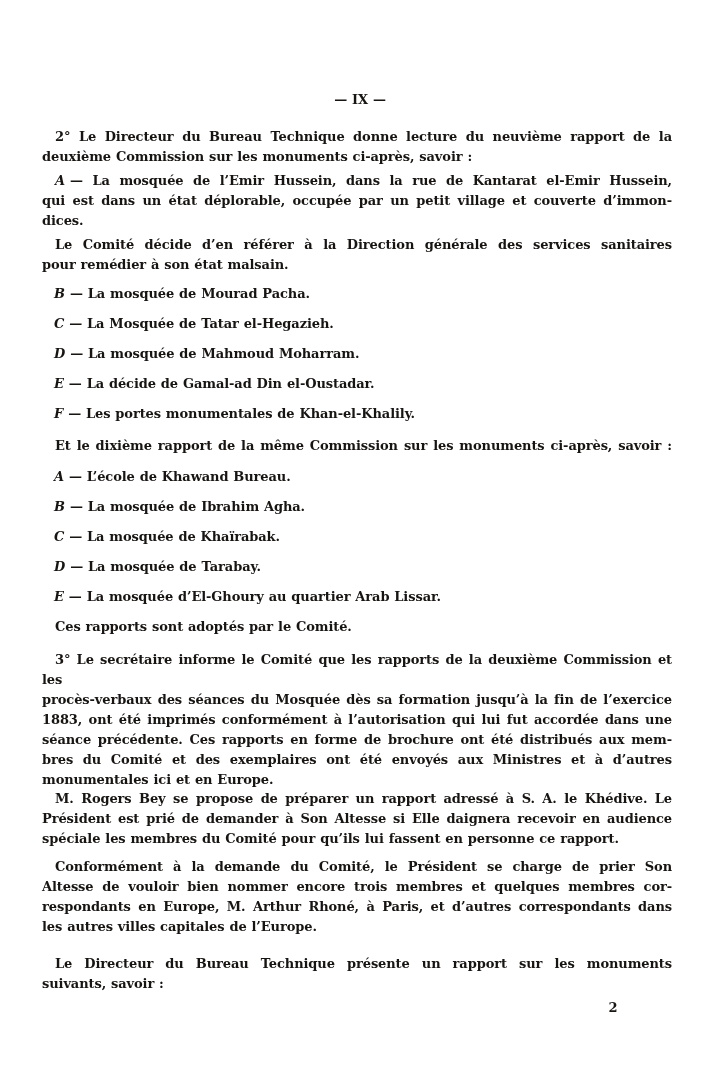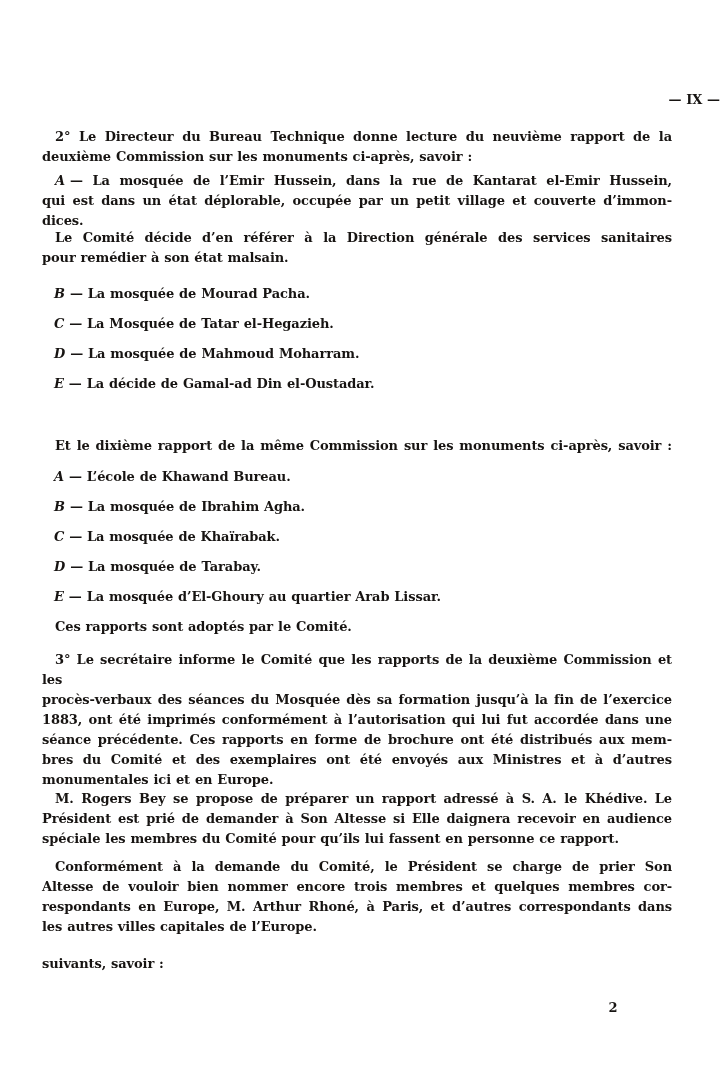--- a/index.html
+++ b/index.html
@@ -12,21 +12,21 @@
     font-family: "DejaVu Serif", "Liberation Serif", serif;
     font-weight: 700;
     color: #171412;
     overflow: hidden;
   }
   .header {
     position: absolute;
     top: 90px;
     left: 0;
     width: 720px;
-    text-align: right;
+    text-align: center;
     font-size: 14px;
     letter-spacing: 2px;
   }
   .block {
     position: absolute;
     left: 42px;
     width: 630px;
   }
   .tline {
     font-size: 13px;
@@ -71,30 +71,31 @@
     <div class="tline jline ind">2° Le Directeur du Bureau Technique donne lecture du neuvième rapport de la</div>
     <div class="tline lline">deuxième Commission sur les monuments ci-après, savoir :</div>
   </div>
 
   <div class="block" style="top:171px">
     <div class="tline jline ind"><span class="letter">A</span><span>— La mosquée de l’Emir Hussein, dans la rue de Kantarat el-Emir Hussein,</span></div>
     <div class="tline jline">qui est dans un état déplorable, occupée par un petit village et couverte d’immon-</div>
     <div class="tline lline">dices.</div>
   </div>
 
-  <div class="block" style="top:228px">
+  <div class="block" style="top:235px">
     <div class="tline jline ind">Le Comité décide d’en référer à la Direction générale des services sanitaires</div>
     <div class="tline lline">pour remédier à son état malsain.</div>
   </div>
 
   <div class="block" style="top:284px">
     <div class="tline lline list-item"><span class="letter">B</span><span>— La mosquée de Mourad Pacha.</span></div>
     <div class="tline lline list-item"><span class="letter">C</span><span>— La Mosquée de Tatar el-Hegazieh.</span></div>
     <div class="tline lline list-item"><span class="letter">D</span><span>— La mosquée de Mahmoud Moharram.</span></div>
     <div class="tline lline list-item"><span class="letter">E</span><span>— La décide de Gamal-ad Din el-Oustadar.</span></div>
+    <div class="tline lline list-item"><span class="letter">F</span><span>— Les portes monumentales de Khan-el-Khalily.</span></div>
   </div>
 
   <div class="block" style="top:436px">
     <div class="tline jline ind">Et le dixième rapport de la même Commission sur les monuments ci-après, savoir :</div>
   </div>
 
   <div class="block" style="top:467px">
     <div class="tline lline list-item"><span class="letter">A</span><span>— L’école de Khawand Bureau.</span></div>
     <div class="tline lline list-item"><span class="letter">B</span><span>— La mosquée de Ibrahim Agha.</span></div>
     <div class="tline lline list-item"><span class="letter">C</span><span>— La mosquée de Khaïrabak.</span></div>
@@ -122,18 +123,19 @@
   </div>
 
   <div class="block" style="top:857px">
     <div class="tline jline ind">Conformément à la demande du Comité, le Président se charge de prier Son</div>
     <div class="tline jline">Altesse de vouloir bien nommer encore trois membres et quelques membres cor-</div>
     <div class="tline jline">respondants en Europe, M. Arthur Rhoné, à Paris, et d’autres correspondants dans</div>
     <div class="tline lline">les autres villes capitales de l’Europe.</div>
   </div>
 
   <div class="block" style="top:954px">
+    <div class="tline jline ind">Le Directeur du Bureau Technique présente un rapport sur les monuments</div>
     <div class="tline lline">suivants, savoir :</div>
   </div>
 
   <div class="page-number">2</div>
 
 </div>
 
 </body></html>

